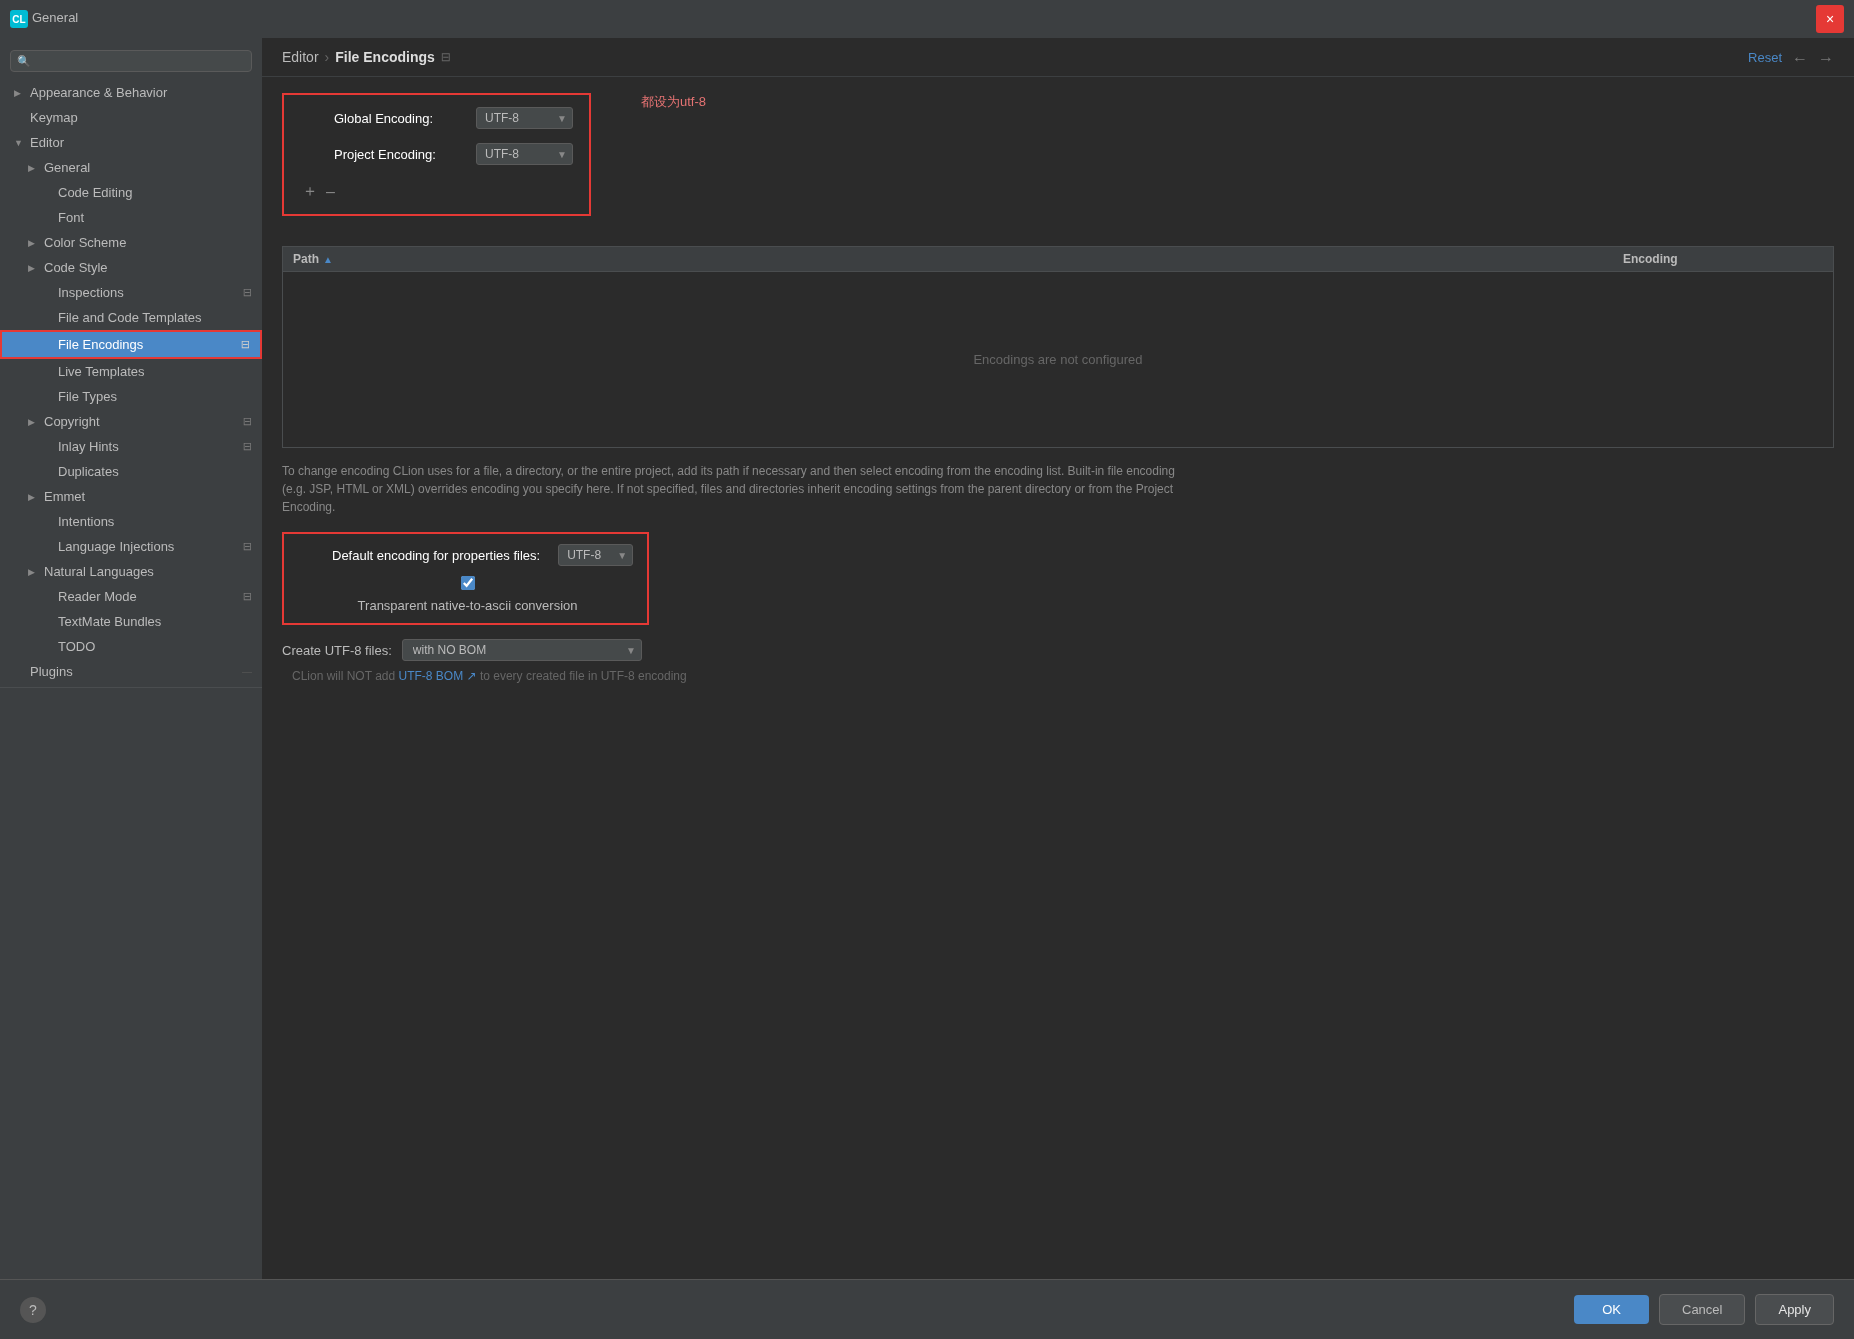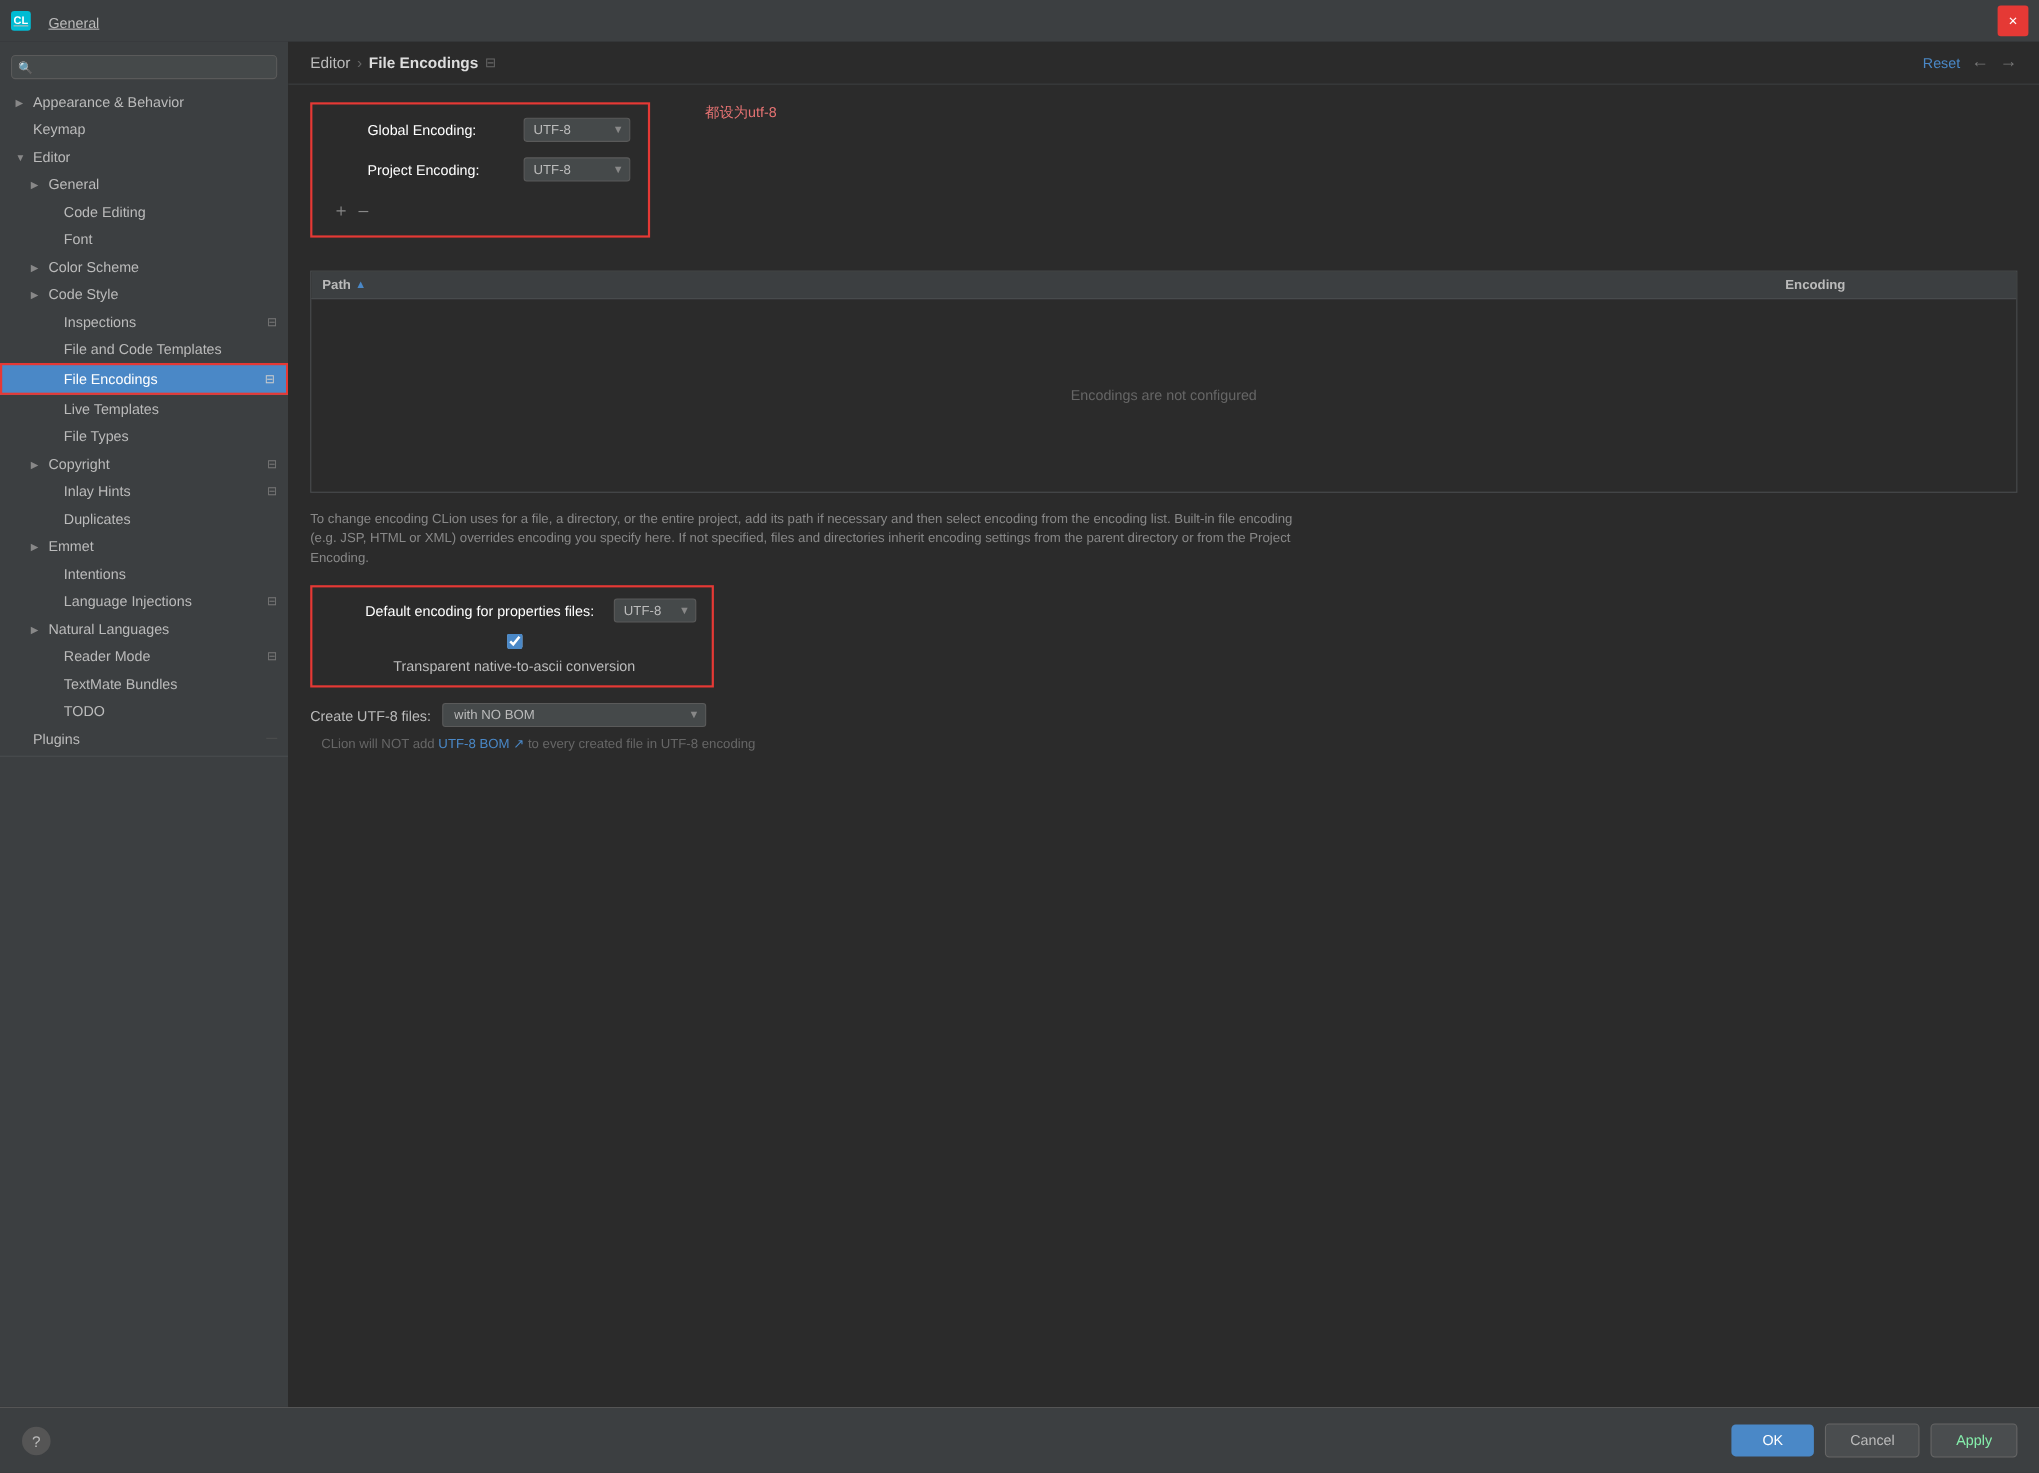--- a/index.html
+++ b/index.html
@@ -17,23 +17,22 @@
     .title-bar {
       display: flex;
       align-items: center;
       justify-content: space-between;
       background: #3c3f41;
       height: 38px;
       padding: 0 10px;
     }
     .title-bar-left {
       display: flex;
-      align-items: flex-end;
-      gap: 16px;
-      text-decoration: underline;
+      align-items: flex-start;
+      gap: 4px;
     }
     .title-bar-icon {
       width: 18px;
       height: 18px;
       background: #00bcd4;
       border-radius: 3px;
       display: flex;
       align-items: center;
       justify-content: center;
       font-size: 10px;
@@ -380,21 +379,21 @@
       border: 1px solid #666;
       color: #bbb;
       padding: 7px 22px;
       border-radius: 4px;
       cursor: pointer;
       font-size: 13px;
     }
     .btn-apply {
       background: #4a4d4f;
       border: 1px solid #666;
-      color: #86efac;
+      color: #e5e5e5;
       padding: 7px 22px;
       border-radius: 4px;
       cursor: pointer;
       font-size: 13px;
     }
 
     
     .question-btn {
       width: 26px;
       height: 26px;

